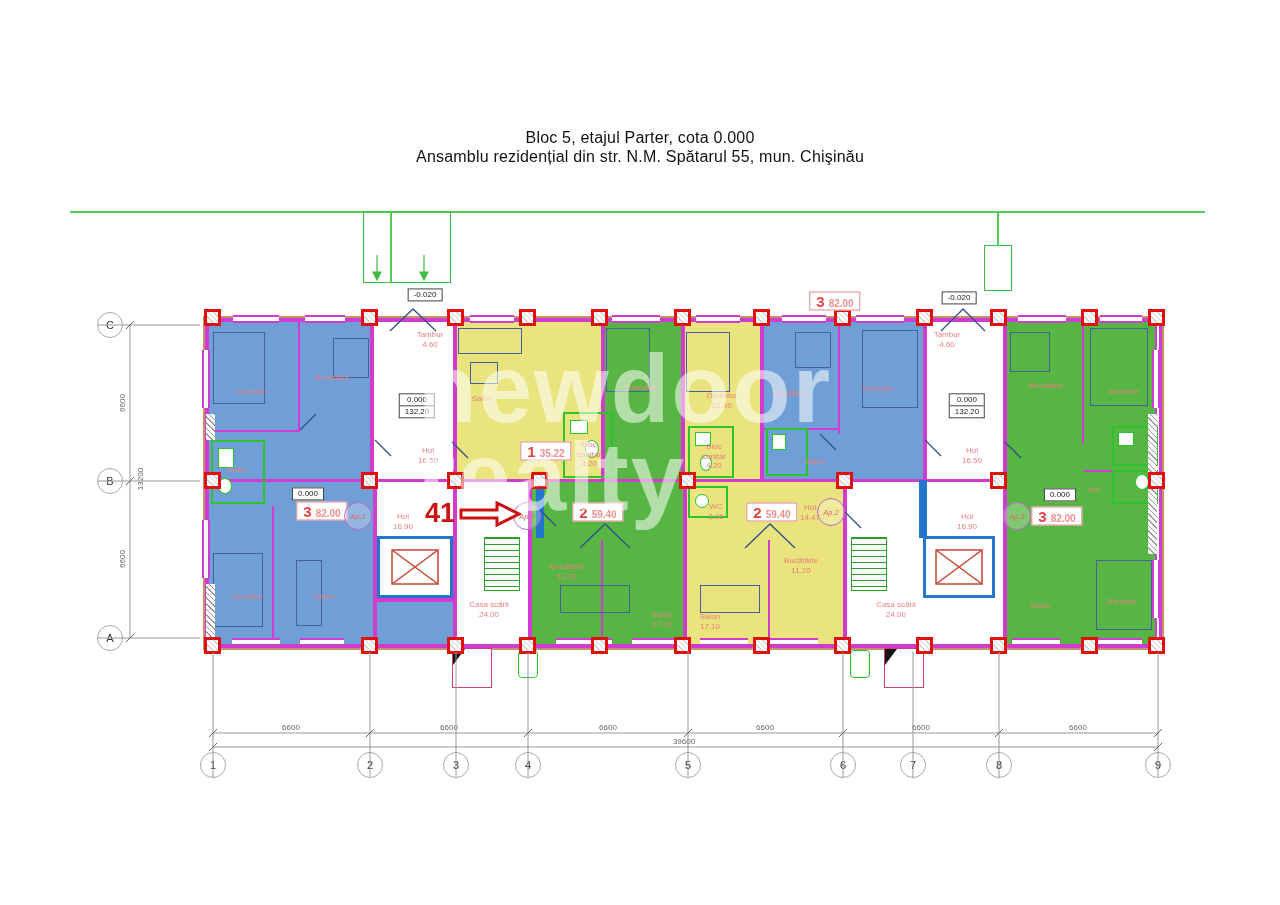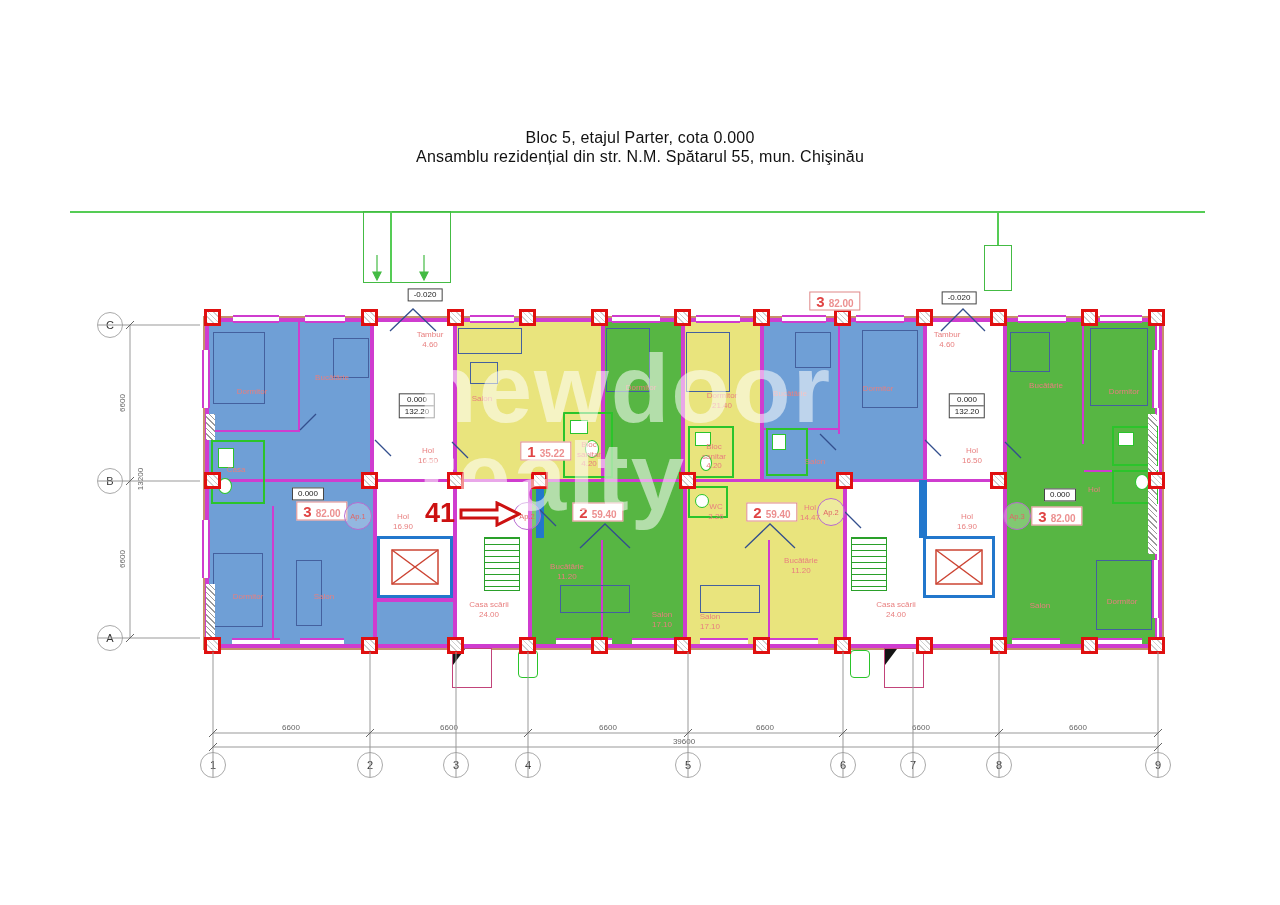--- a/index.html
+++ b/index.html
@@ -46,21 +46,21 @@
   .aptbox{position:absolute;transform:translate(-50%,-50%);background:#fff;border:1px solid #e08888;
           padding:1px 6px;display:flex;align-items:baseline;gap:4px;z-index:30;}
   .aptbox .n{color:#e04444;font-size:15px;font-weight:bold;line-height:1;}
   .aptbox .a{color:#ec9090;font-size:10px;font-weight:bold;}
   .levelbox{position:absolute;transform:translate(-50%,-50%);border:1px solid #444;background:#fff;
             font-size:8px;color:#222;text-align:center;z-index:30;}
   .levelbox div{padding:0 5px;line-height:1.4;}
   .levelbox div+div{border-top:1px solid #444;}
   .apcircle{position:absolute;width:28px;height:28px;border:1.5px solid #b86ad0;border-radius:50%;
             transform:translate(-50%,-50%);display:flex;align-items:center;justify-content:center;
-            font-size:7.5px;color:#e06666;background:rgba(255,255,255,.25);z-index:30;box-sizing:border-box;}
+            font-size:7.5px;color:#e06666;background:rgba(255,255,255,.25);z-index:30;box-sizing:border-box;font-style:italic;}
   
   .bubble{position:absolute;width:24px;height:24px;border:1px solid #aaa;border-radius:50%;
           background:#fff;transform:translate(-50%,-50%);display:flex;align-items:center;
           justify-content:center;font-size:11px;color:#333;z-index:12;}
   .dim{position:absolute;transform:translate(-50%,-50%);font-size:8px;color:#666;z-index:12;white-space:nowrap;}
   .dim.rot{transform:translate(-50%,-50%) rotate(-90deg);}
   
   #lineart{position:absolute;left:0;top:0;z-index:25;pointer-events:none;}
   #watermark{position:absolute;left:418px;top:345px;z-index:40;pointer-events:none;
              font-weight:bold;color:rgba(255,255,255,.55);line-height:.92;letter-spacing:2px;}

